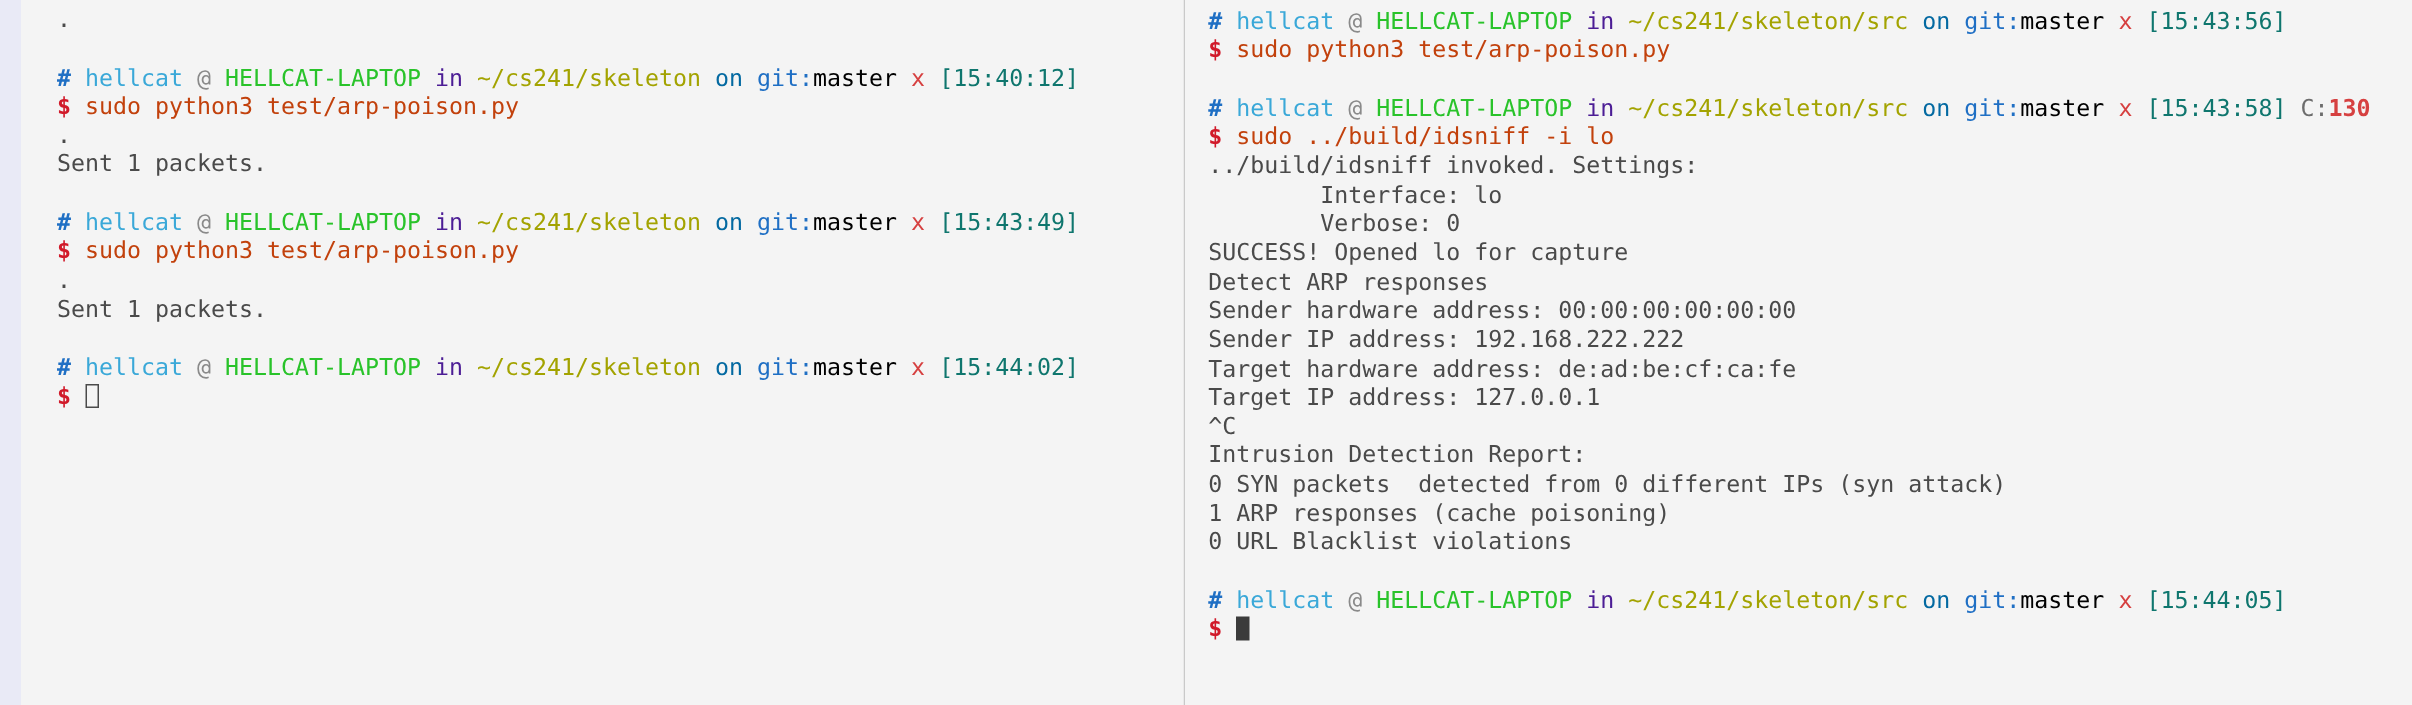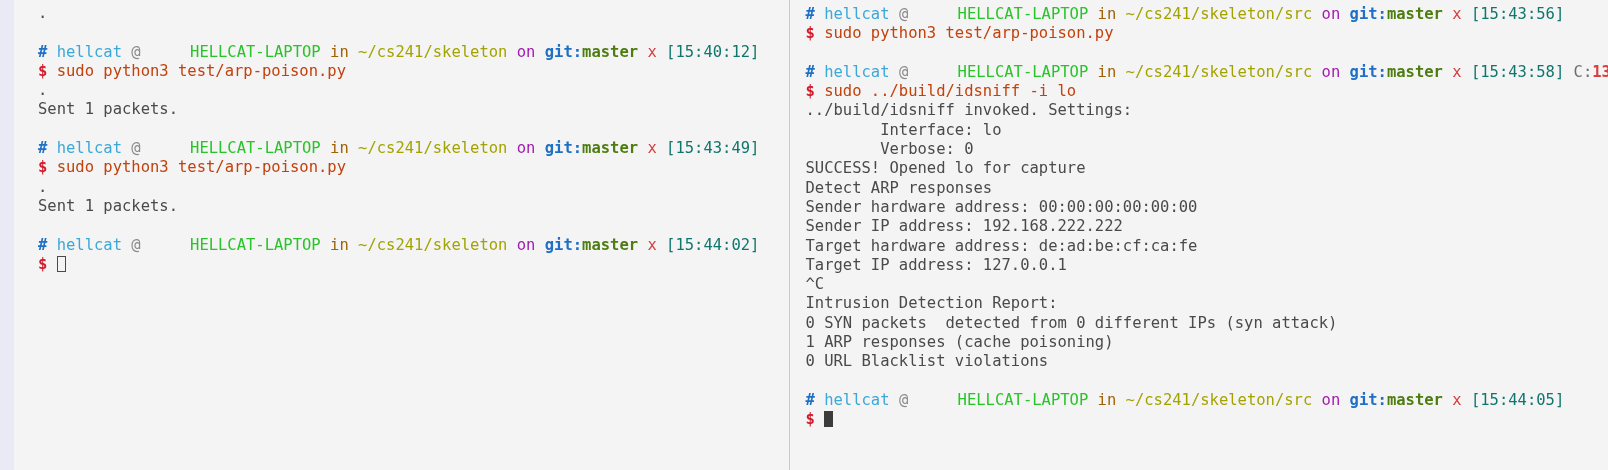--- a/index.html
+++ b/index.html
@@ -69,26 +69,26 @@
   .pane-left .term  { padding-left: 24px; padding-top: 4px; }
   .pane-right .term { padding-left: 16px; padding-top: 5px; }
 
   .line { white-space: pre; height: 19.3px; }
   .line.blank { height: 19.3px; }
 
   
   .t-hash   { color: #1f6fc4; font-weight: bold; }
   .t-user   { color: #3aa8d8; text-align: center; }
   .t-at     { color: #8a8a8a; }
-  .t-host   { color: #29c32a; margin-left: 40px; }
-  .t-in     { color: #a16207; }
+  .t-host   { color: #29c32a; }
+  .t-in     { color: #4c1d95; }
   .t-path   { color: #a3a300; font-weight: normal; }
-  .t-on     { color: #a21caf; }
-  .t-git    { color: #1f6fc4; font-weight: bold; }
-  .t-branch { color: #4d7c0f; font-weight: bold; }
+  .t-on     { color: #0369a1; }
+  .t-git    { color: #1f6fc4; font-weight: normal; }
+  .t-branch { color: #000000; }
   .t-dirty  { color: #d64040; }
   .t-time   { color: #0f766e; }
   .t-ckey   { color: #6d6d6d; }
   .t-cval   { color: #d64040; font-weight: bold; }
   .t-dollar { color: #d11a2a; font-weight: bold; }
   .t-cmd    { color: #c2410c; }
   .t-out    { color: #4a4a4a; }
 
   .cursor-filled {
     display: inline-block;

